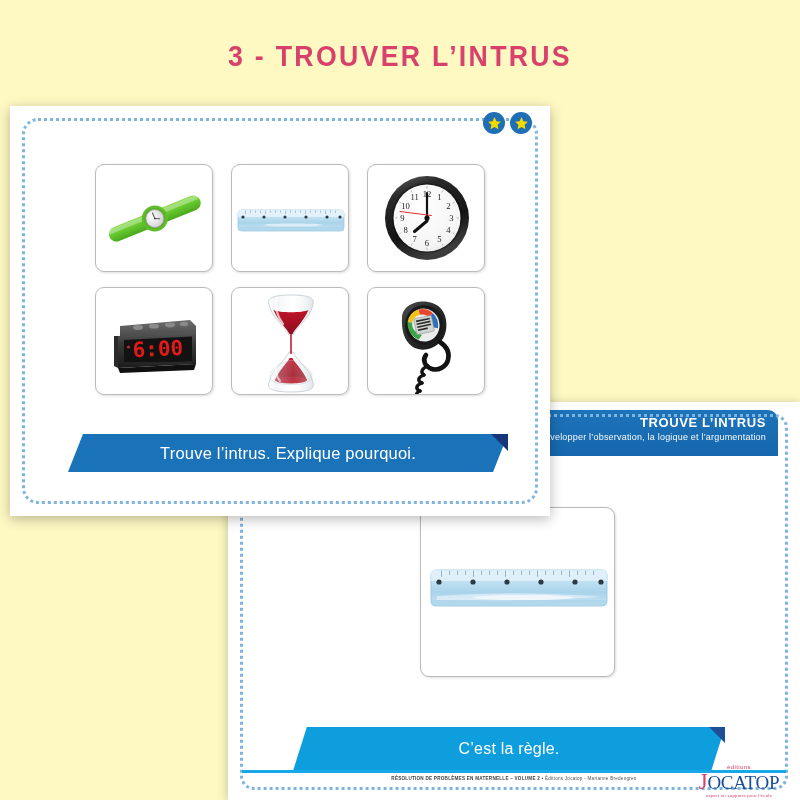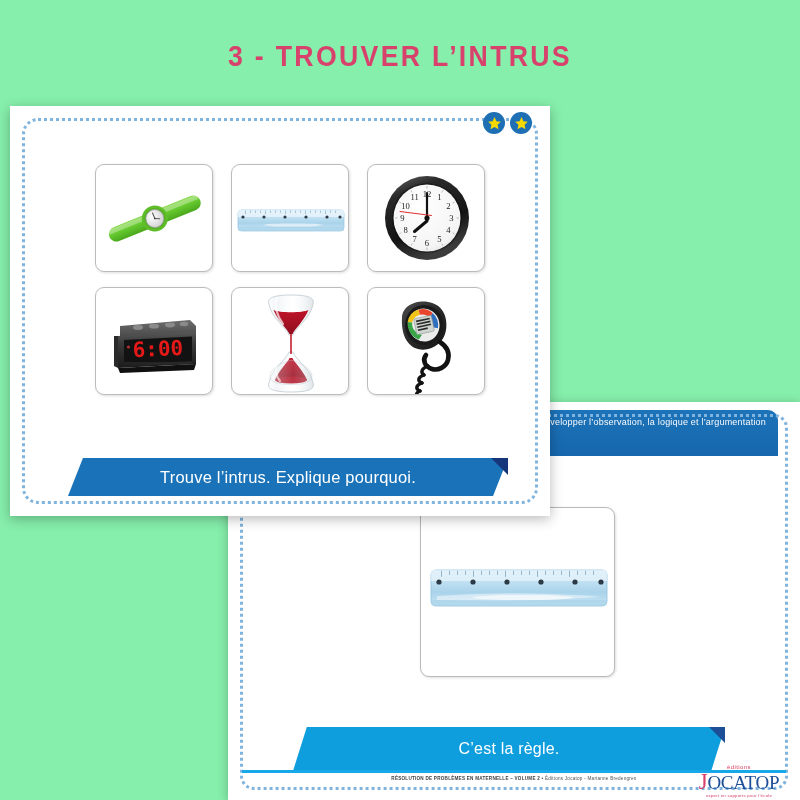--- a/index.html
+++ b/index.html
@@ -2,21 +2,21 @@
 <html><head>
 <meta charset="utf-8">
 <style>
   * { box-sizing: border-box; margin: 0; padding: 0; }
   html, body {
     width: 800px; height: 800px;
     background: #ffffff;
     font-family: "Liberation Sans", sans-serif;
     overflow: hidden;
   }
-  #stage { position: relative; width: 800px; height: 800px; background: #86efac; }
+  #stage { position: relative; width: 800px; height: 800px; background: #fef9c3; }
 
   
   .page-title {
     position: absolute; top: 40px; left: 0; width: 800px;
     text-align: center;
     font-size: 29px;
     font-weight: bold;
     letter-spacing: 2.5px;
     color: #d8416b;
     font-family: "Liberation Sans Narrow", "Liberation Sans", sans-serif;
@@ -145,21 +145,21 @@
     border: 1px solid #bcbcbc;
     border-radius: 9px;
     box-shadow: 1px 1px 3px rgba(0,0,0,0.14);
     position: relative;
     overflow: hidden;
   }
   .tile svg, .back-tile svg { display: block; }
 
   
   .banner-front {
-    position: absolute; left: 58px; top: 352px;
+    position: absolute; left: 58px; top: 328px;
     width: 440px; height: 38px;
   }
   .banner-front .bshape {
     position: absolute; inset: 0;
     background: #1a72b8;
     clip-path: polygon(3.4% 0, 100% 0, 96.6% 100%, 0 100%);
   }
   .banner-front .bfold {
     position: absolute; right: 0; top: 0; width: 17px; height: 17px;
     background: #16367c;
@@ -174,20 +174,21 @@
 </head>
 <body>
 
 <div id="stage">
 
   <div class="page-title">3 - TROUVER L’INTRUS</div>
 
   <div class="card-back">
 
     <div class="back-header">
+      <div class="bh-title">TROUVE L’INTRUS</div>
       <div class="bh-sub">Développer l’observation, la logique et l’argumentation</div>
     </div>
 
     <div class="dotted-frame"></div>
 
     <div class="back-tile">
       <svg width="195" height="170" viewBox="0 0 195 170">
         <defs>
           <linearGradient id="rulBigG" x1="0" y1="0" x2="0" y2="1">
             <stop offset="0" stop-color="#d9ecf8"></stop>

